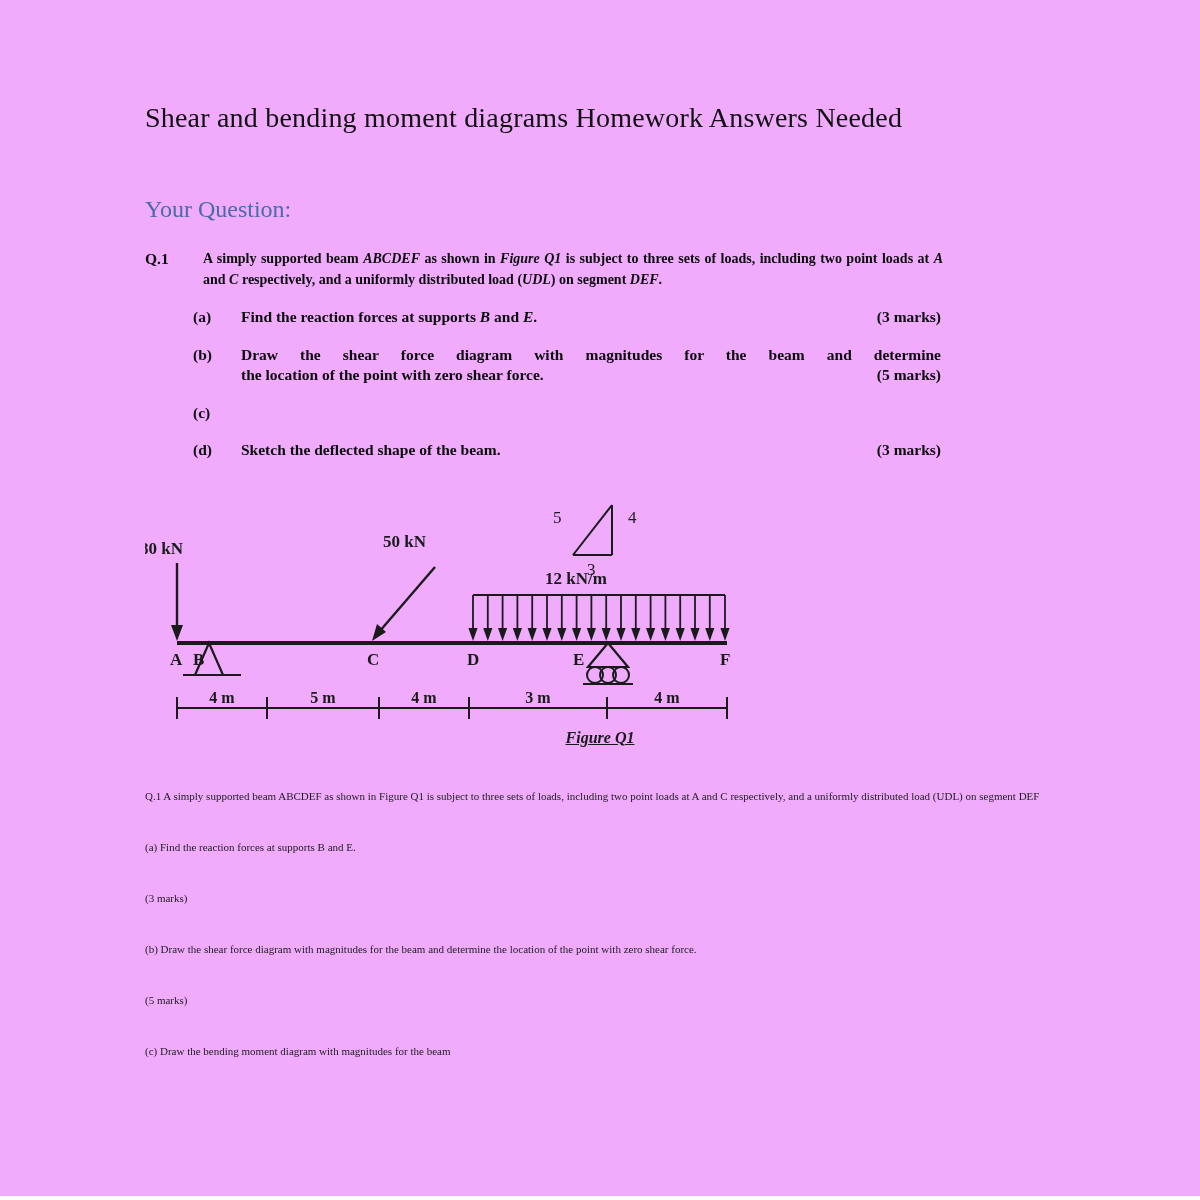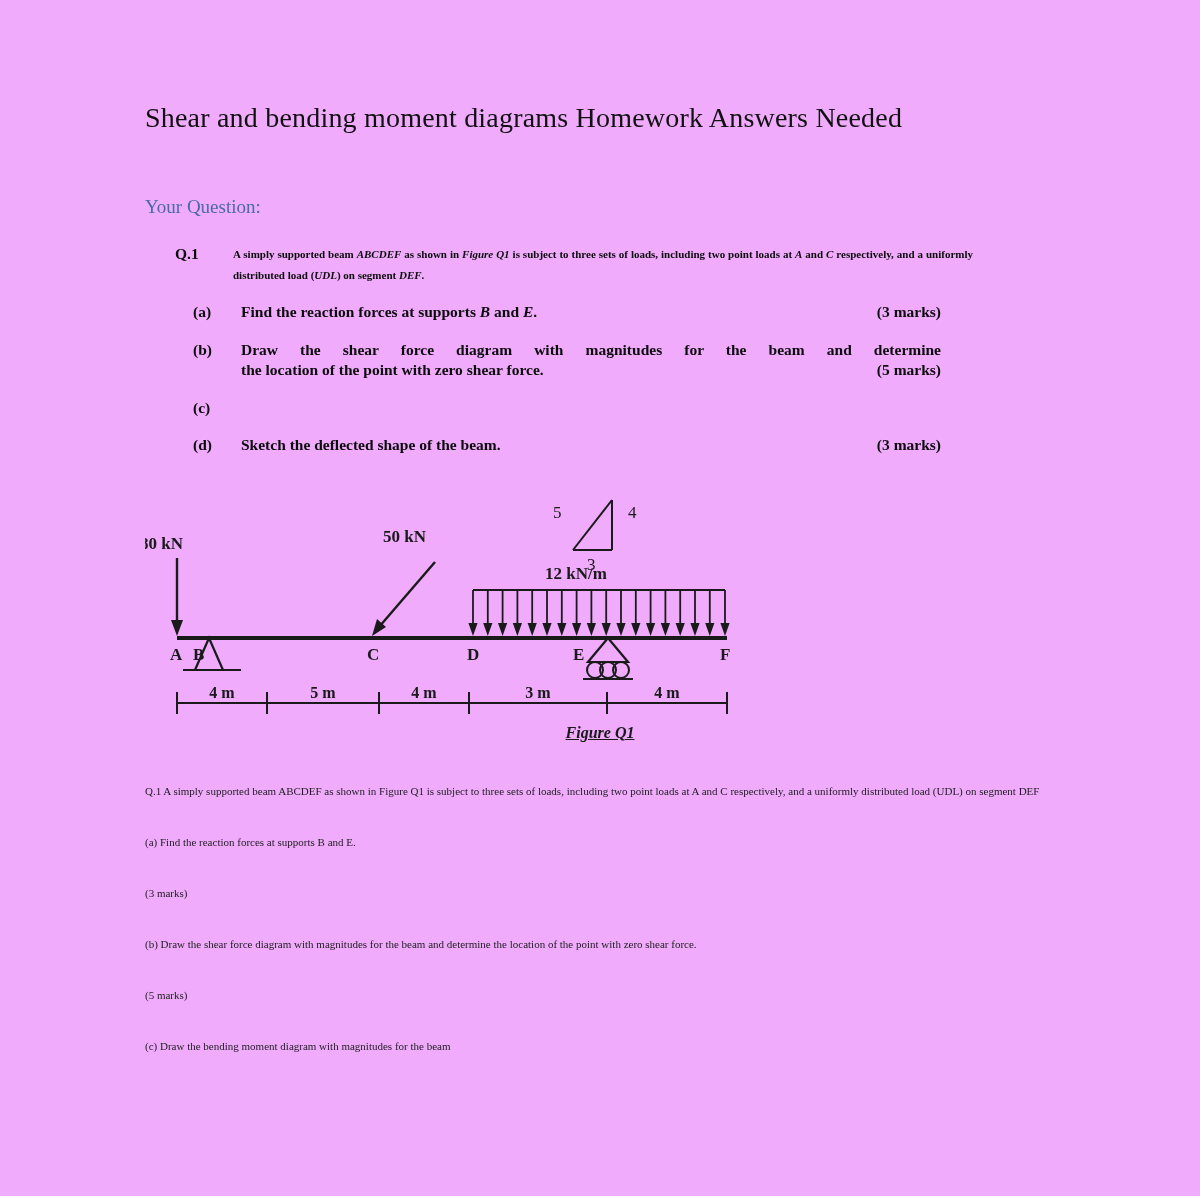--- a/index.html
+++ b/index.html
@@ -37,21 +37,21 @@
     color: #111111;
     text-align: justify;
     text-align-last: left;
     margin: 0 0 0 0;
     letter-spacing: 0.2px;
   }
 
   
   .section-heading {
     font-family: "Liberation Serif", "DejaVu Serif", serif;
-    font-size: 19px;
+    font-size: 24px;
     font-weight: 400;
     color: #4a6ba8;
     margin: 56px 0 0 0;
   }
 
   
   .scan-block {
     margin: 26px 0 0 0;
     font-family: "Liberation Serif", "DejaVu Serif", serif;
     color: #111;
@@ -60,25 +60,24 @@
   .scan-q-row {
     display: flex;
     align-items: flex-start;
   }
   .scan-q-label {
     width: 58px;
     flex: 0 0 58px;
     font-size: 15.5px;
     font-weight: 700;
     line-height: 20.5px;
-    margin-left: 30px;
   }
   .scan-q-text {
     flex: 1 1 auto;
-    font-size: 11px;
+    font-size: 14px;
     font-weight: 700;
     line-height: 20.5px;
     text-align: justify;
     text-align-last: left;
     max-width: 740px;
   }
   .scan-q-text i, .scan-item-text i { font-style: italic; }
 
   .scan-item {
     display: flex;

